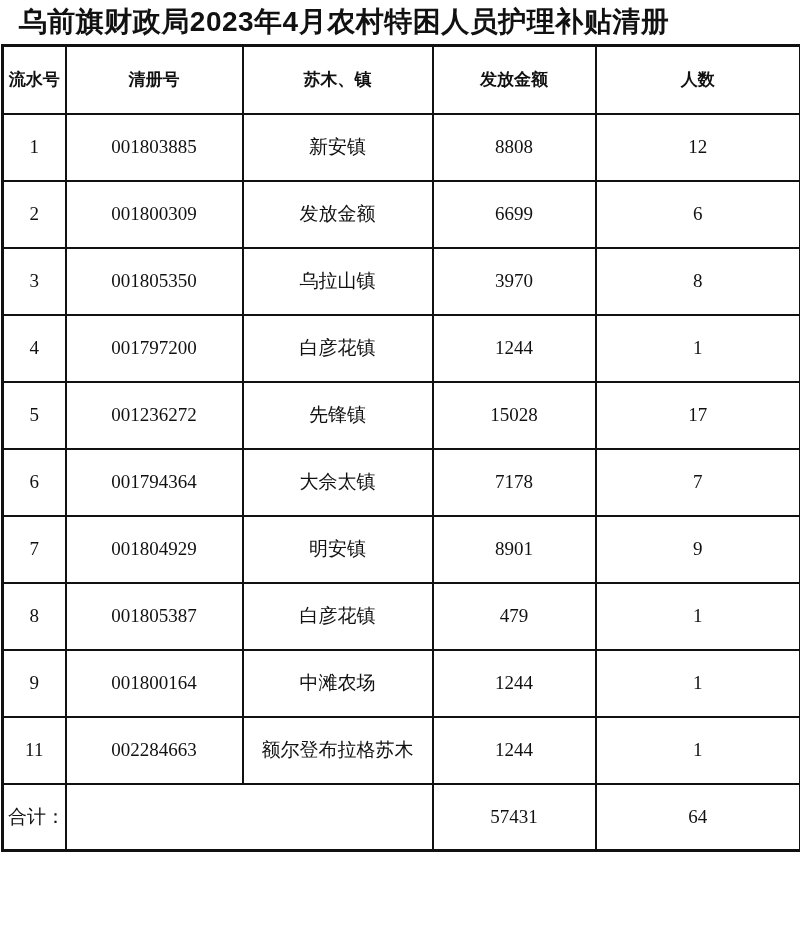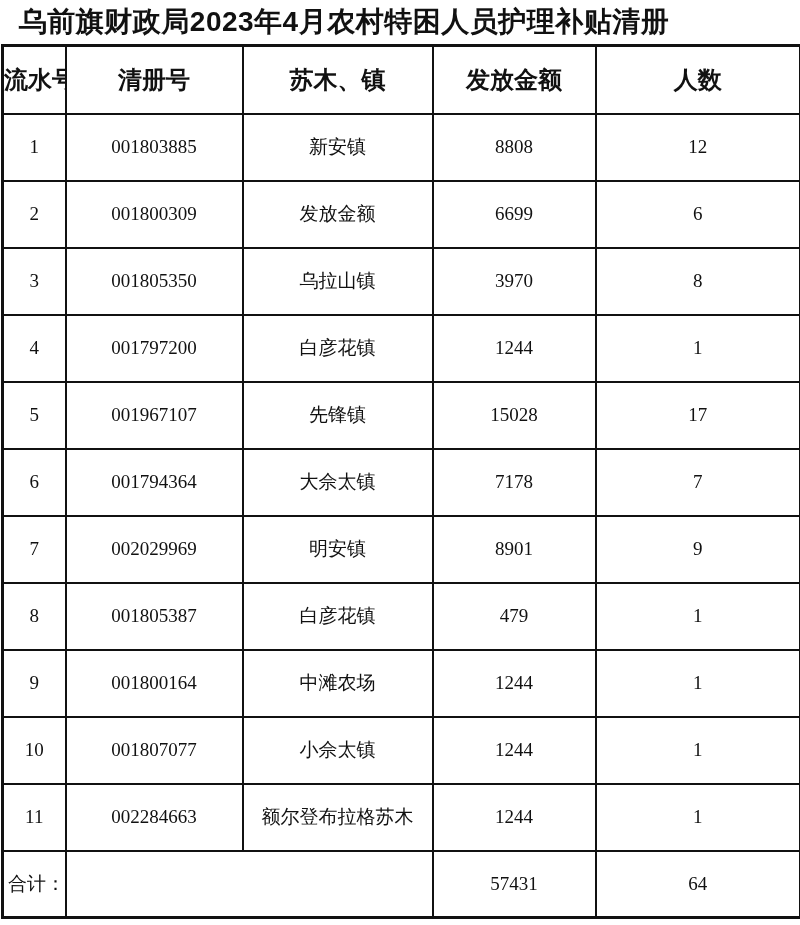--- a/index.html
+++ b/index.html
@@ -39,21 +39,21 @@
     border: 2px solid #111111;
     text-align: center;
     vertical-align: middle;
     font-size: 19px;
     font-weight: normal;
     overflow: hidden;
     white-space: nowrap;
   }
   table.subsidy thead tr { height: 68px; }
   table.subsidy tbody tr { height: 67px; }
-  table.subsidy th { font-weight: bold; font-size: 24px; }
+  table.subsidy th { font-weight: bold; font-size: 17px; }
   td.total-label {
     text-align: left;
     padding-left: 4px;
     font-weight: bold;
     font-size: 18px;
   }
 </style>
 </head>
 <body>
 
@@ -101,57 +101,50 @@
       </tr>
       <tr>
         <td>4</td>
         <td>001797200</td>
         <td>白彦花镇</td>
         <td>1244</td>
         <td>1</td>
       </tr>
       <tr>
         <td>5</td>
-        <td>001967107</td>
+        <td>001236272</td>
         <td>先锋镇</td>
         <td>15028</td>
         <td>17</td>
       </tr>
       <tr>
         <td>6</td>
         <td>001794364</td>
         <td>大佘太镇</td>
         <td>7178</td>
         <td>7</td>
       </tr>
       <tr>
         <td>7</td>
-        <td>002029969</td>
+        <td>001804929</td>
         <td>明安镇</td>
         <td>8901</td>
         <td>9</td>
       </tr>
       <tr>
         <td>8</td>
         <td>001805387</td>
         <td>白彦花镇</td>
         <td>479</td>
         <td>1</td>
       </tr>
       <tr>
         <td>9</td>
         <td>001800164</td>
         <td>中滩农场</td>
-        <td>1244</td>
-        <td>1</td>
-      </tr>
-      <tr>
-        <td>10</td>
-        <td>001807077</td>
-        <td>小佘太镇</td>
         <td>1244</td>
         <td>1</td>
       </tr>
       <tr>
         <td>11</td>
         <td>002284663</td>
         <td>额尔登布拉格苏木</td>
         <td>1244</td>
         <td>1</td>
       </tr>

